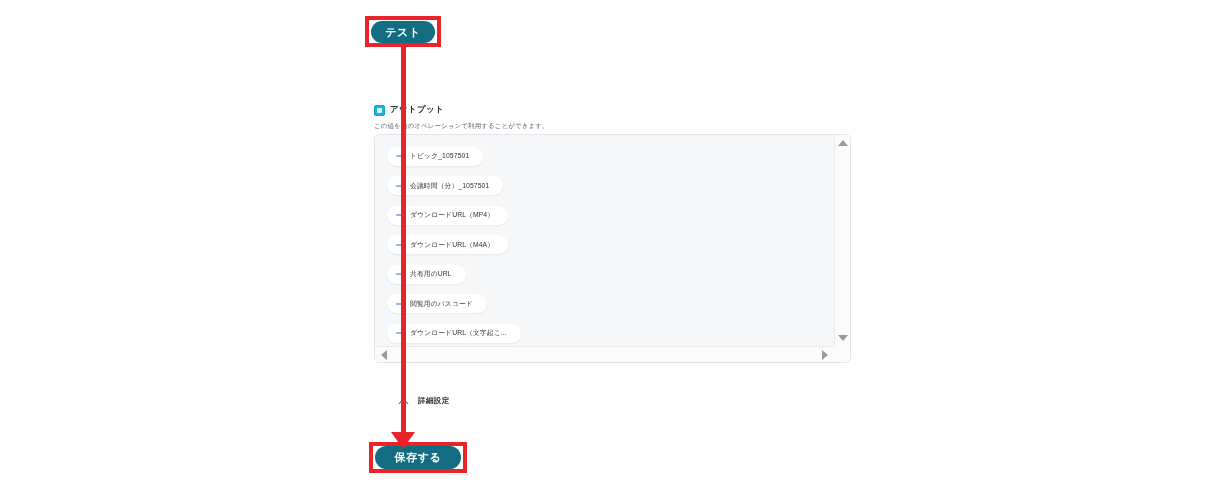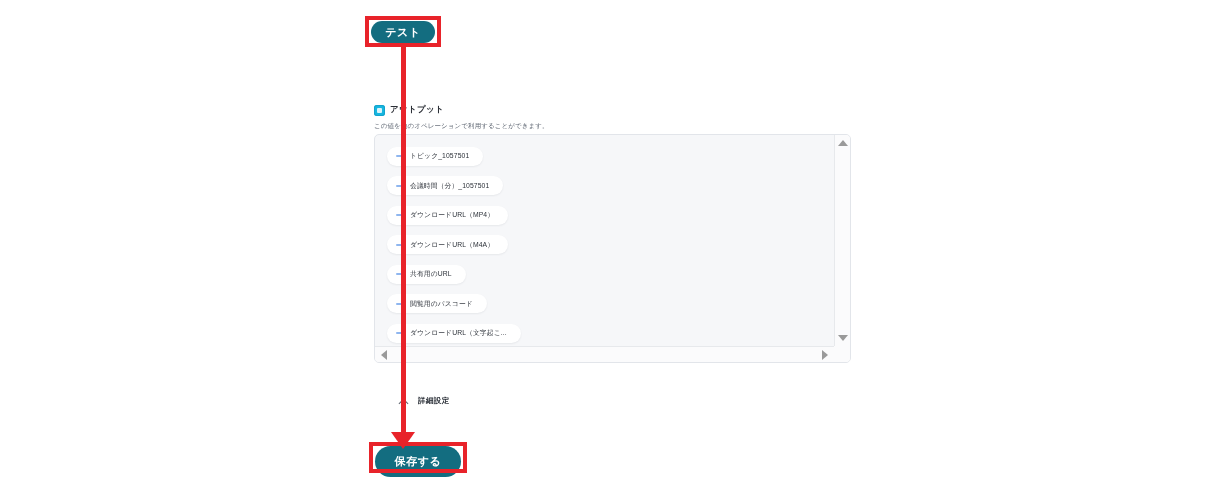--- a/index.html
+++ b/index.html
@@ -63,21 +63,21 @@
     cursor: pointer;
     text-align: right;
     line-height: 1;
     display: flex;
     align-items: center;
     justify-content: center;
     z-index: 20;
     padding: 0;
   }
   #test-button { left: 371px; top: 21px; width: 64px; height: 22px; }
-  #save-button { left: 375px; top: 446px; width: 86px; height: 31px; }
+  #save-button { left: 375px; top: 446px; width: 86px; height: 23px; }
 
   
   #output-section {
     position: absolute;
     left: 374px;
     top: 103px;
     width: 480px;
   }
   #output-header {
     display: flex;

